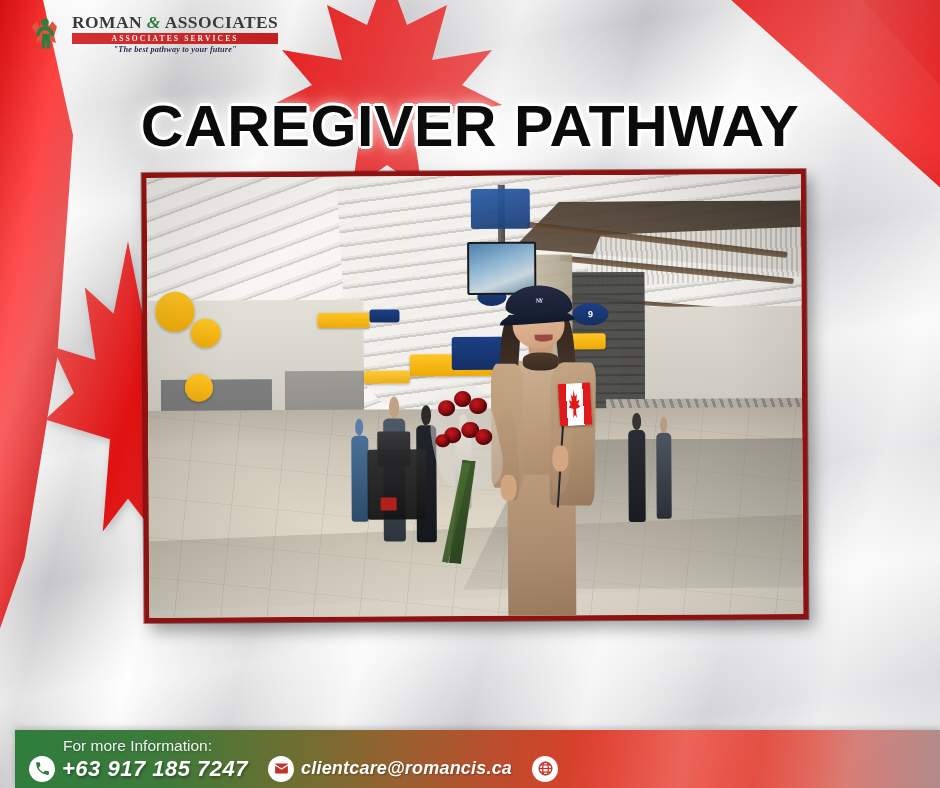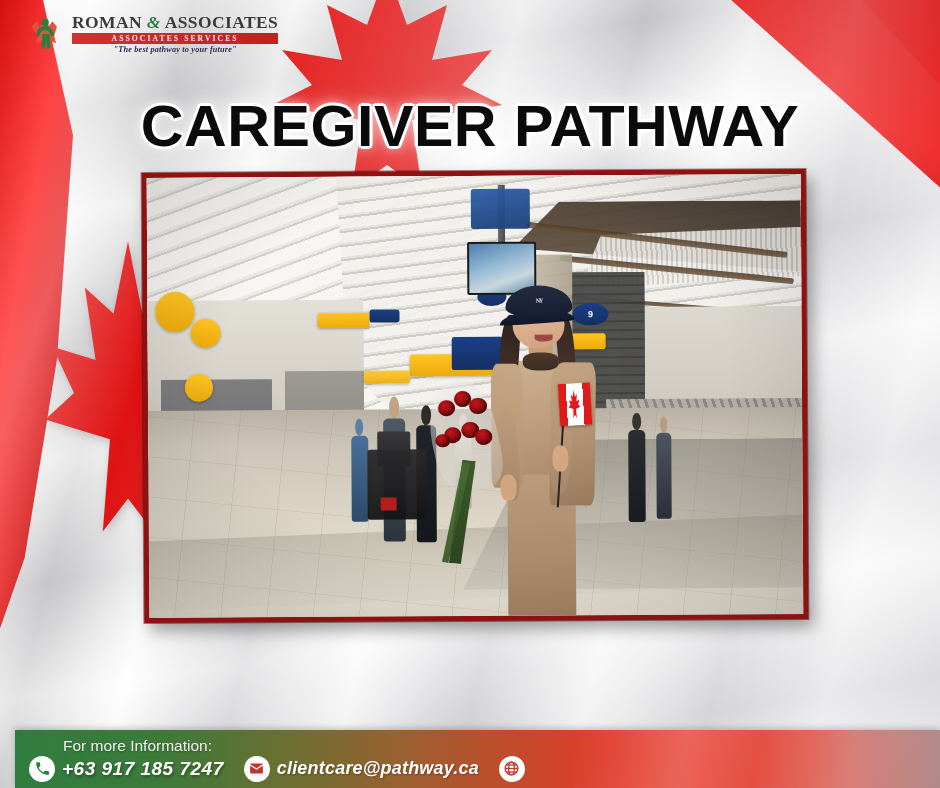--- a/index.html
+++ b/index.html
@@ -594,21 +594,21 @@
   }
   .f-ico{
     width:26px;height:26px;flex:0 0 26px;
     background:#fff;border-radius:50%;
     display:flex;align-items:center;justify-content:center;
   }
   .f-ico svg{width:17px;height:17px;display:block;}
   .f-phone{
     font-family:"Liberation Sans",sans-serif;
     font-weight:bold;font-style:italic;
-    font-size:19px;letter-spacing:.5px;
+    font-size:22px;letter-spacing:.5px;
     text-shadow:1px 2px 3px rgba(0,0,0,.35);
   }
   .f-email,.f-web{
     font-family:"Liberation Sans",sans-serif;
     font-weight:bold;font-style:italic;
     font-size:18px;letter-spacing:.2px;
     text-shadow:1px 1px 2px rgba(0,0,0,.3);
   }
   .f-gap{width:6px;}
 </style>
@@ -789,21 +789,21 @@
       </span>
       <span class="f-phone">+63 917 185 7247</span>
 
       <span class="f-gap"></span>
 
       <span class="f-ico">
         <svg viewBox="0 0 24 24" fill="#c2332a">
           <path d="M3 6c0-.6.4-1 1-1h16c.6 0 1 .4 1 1l-9 5.6L3 6zm0 2.2V18c0 .6.4 1 1 1h16c.6 0 1-.4 1-1V8.2l-8.5 5.3c-.3.2-.7.2-1 0L3 8.2z"></path>
         </svg>
       </span>
-      <span class="f-email">clientcare@pathway.ca</span>
+      <span class="f-email">clientcare@romancis.ca</span>
 
       <span class="f-gap"></span>
 
       <span class="f-ico">
         <svg viewBox="0 0 24 24" fill="none" stroke="#c2332a" stroke-width="1.8">
           <circle cx="12" cy="12" r="9"></circle>
           <ellipse cx="12" cy="12" rx="4" ry="9"></ellipse>
           <line x1="3" y1="12" x2="21" y2="12"></line>
           <line x1="4.5" y1="7" x2="19.5" y2="7"></line>
           <line x1="4.5" y1="17" x2="19.5" y2="17"></line>

